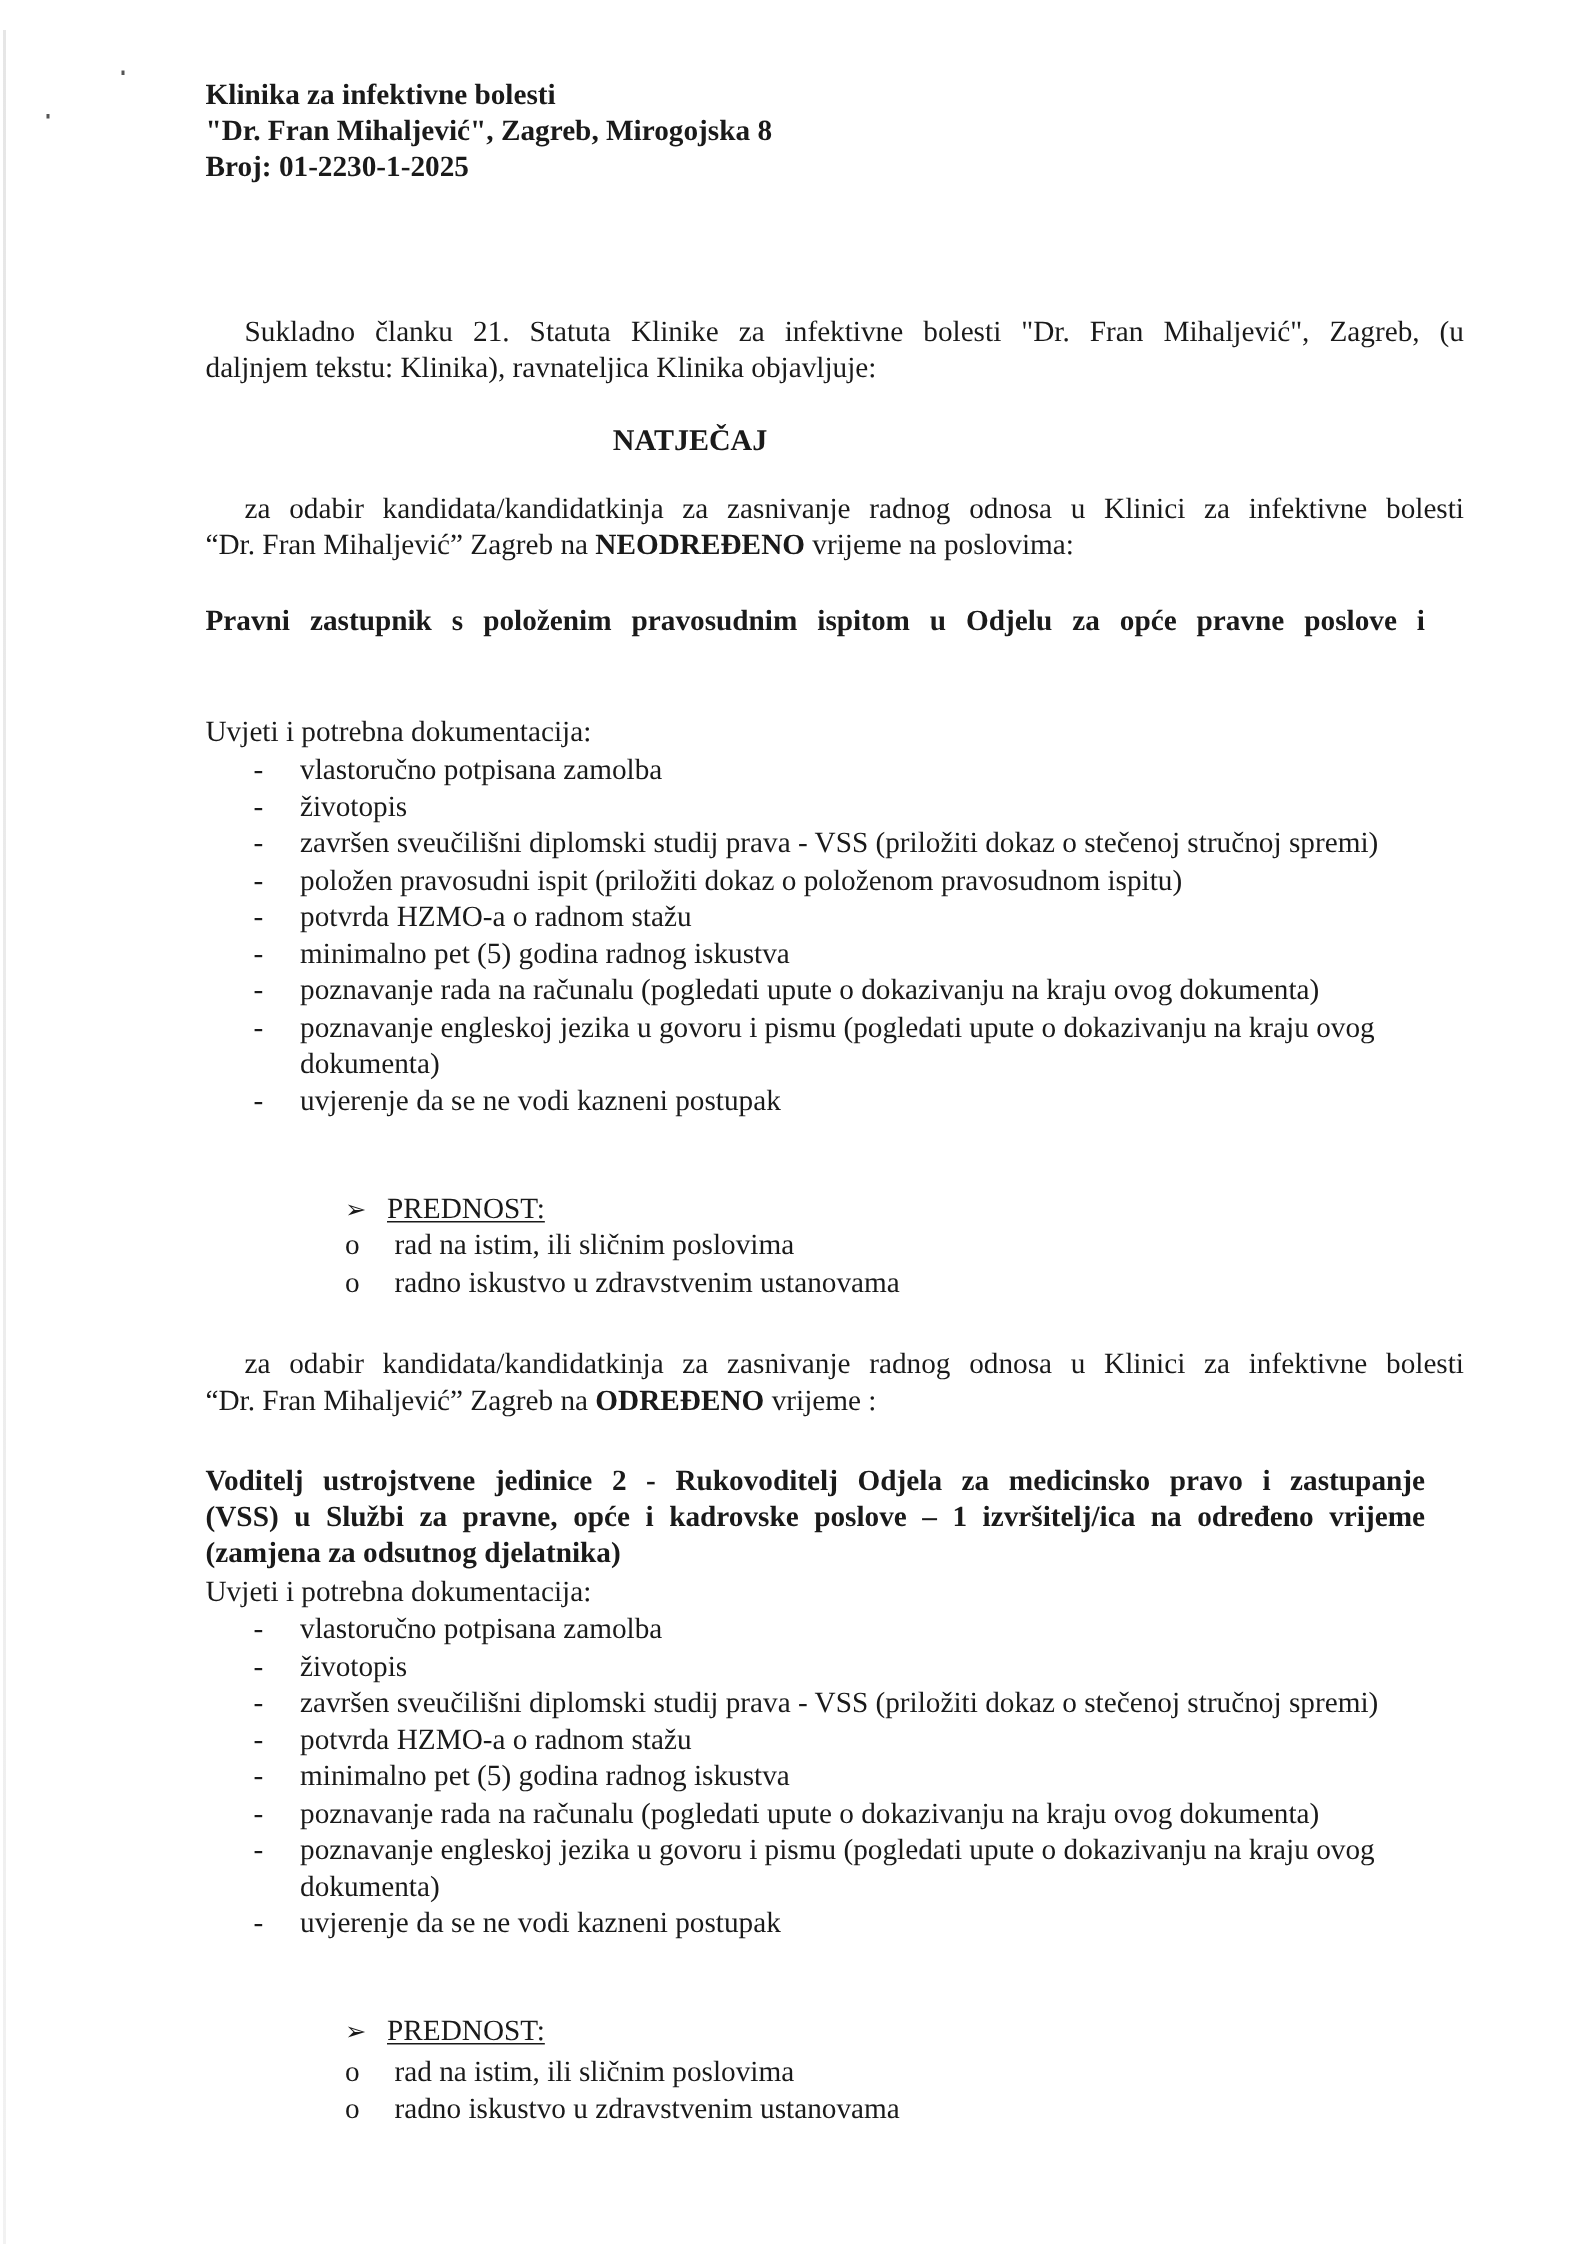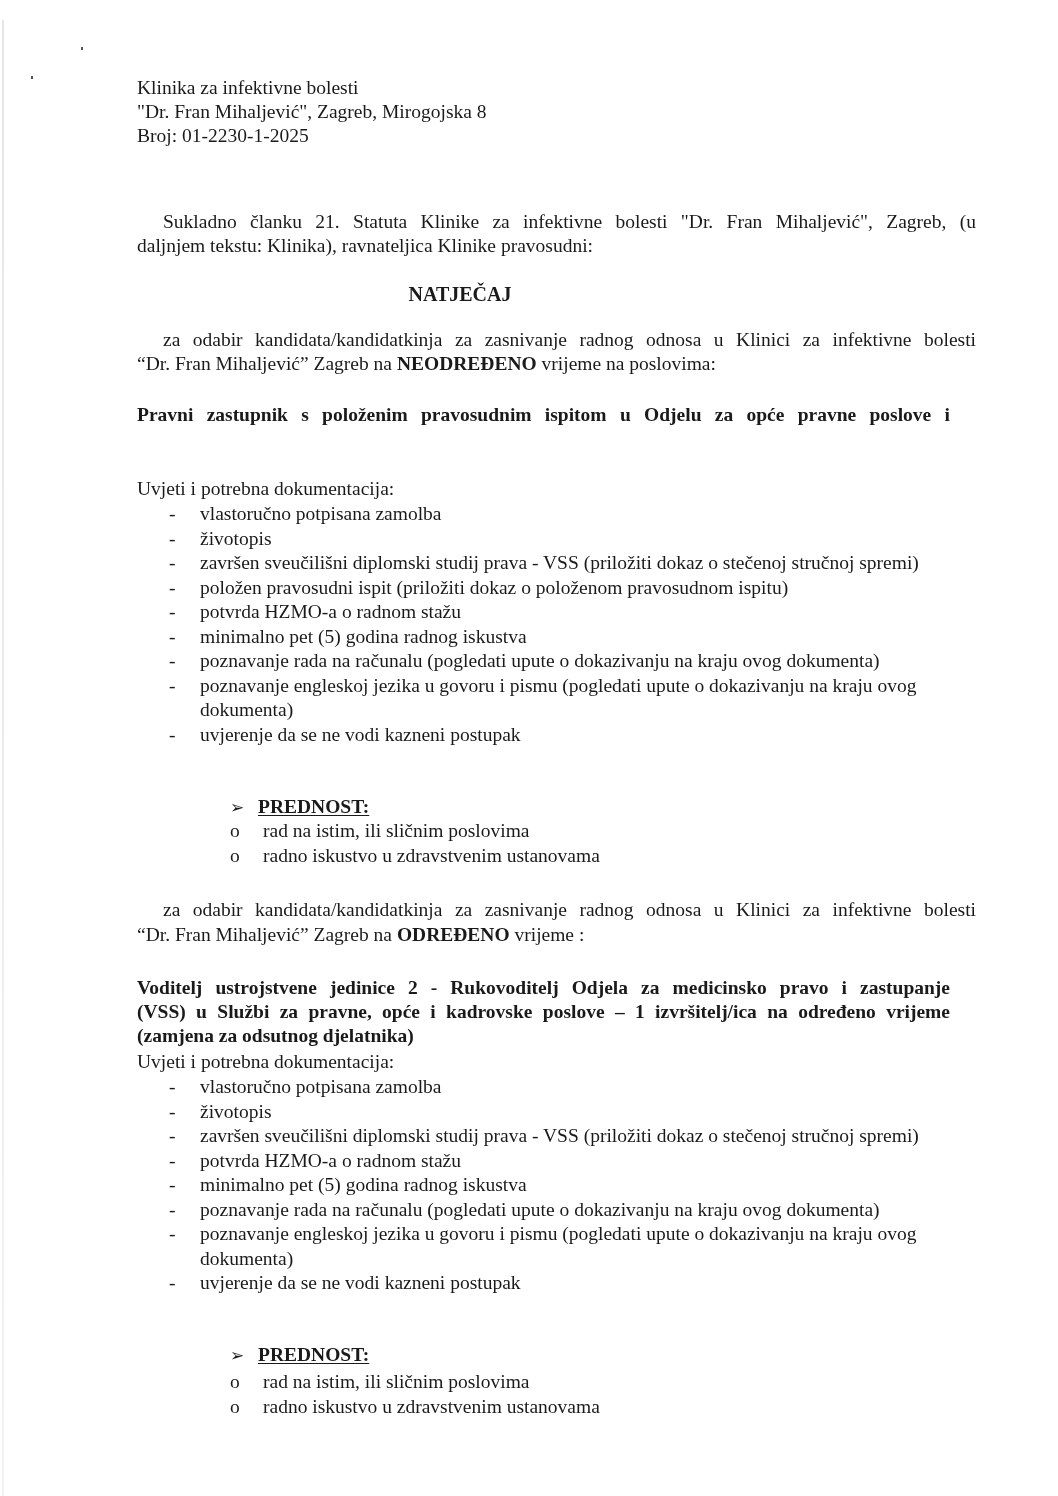--- a/index.html
+++ b/index.html
@@ -8,56 +8,56 @@
     font-family: "Liberation Serif", "DejaVu Serif", serif;
     color: #1a1a1a;
     font-size: 19.5px;
   }
   .scan-edge {
     position: absolute; left: 2px; top: 20px; width: 2px; height: 1476px;
     background: linear-gradient(to bottom, #e6e6e6, #f2f2f2);
   }
   .speck { position: absolute; width: 2px; height: 3px; background: #555; }
   .line { position: absolute; left: 137px; white-space: nowrap; line-height: 24px; }
-  .header { position: absolute; left: 137px; top: 76px; line-height: 24px; }
+  .header { position: absolute; left: 137px; top: 52px; line-height: 24px; font-weight: bold; }
   .header div { white-space: nowrap; }
   .just { position: absolute; left: 137px; width: 813px; line-height: 24px; text-align: justify; text-align-last: auto; }
   .just-full { text-align-last: justify; margin-left: 26px; }
   .title { position: absolute; left: 0; width: 920px; text-align: center; font-weight: bold; top: 283px; font-size: 20px; }
   b, .bold { font-weight: bold; }
   .job-title { position: absolute; left: 137px; width: 813px; font-weight: bold; line-height: 24px; text-align: justify; }
   .job-title .l { display: block; text-align: justify; text-align-last: justify; }
   .job-title .l.last { text-align-last: left; }
   ul.req { position: absolute; left: 137px; margin: 0; padding: 0; list-style: none; width: 815px; }
   ul.req li { position: relative; padding-left: 63px; line-height: 24.5px; }
   ul.req li .dash { position: absolute; left: 32px; top: 0; }
   ul.req li .txt { display: block; }
   ul.req li .txt.j { text-align: justify; }
   .pred-head { position: absolute; left: 230px; white-space: nowrap; line-height: 24px; }
   .pred-head .arrow { display: inline-block; width: 28px; font-size: 17px; }
-  .pred-head .lbl { font-weight: bold; text-decoration: underline; text-underline-offset: 2px; }
+  .pred-head .lbl { font-weight: normal; text-decoration: underline; text-underline-offset: 2px; }
   ul.pred { position: absolute; left: 230px; margin: 0; padding: 0; list-style: none; }
   ul.pred li { position: relative; padding-left: 33px; line-height: 24.5px; white-space: nowrap; }
   ul.pred li .o { position: absolute; left: 0; top: 0; }
 </style>
 </head>
 <body>
 
 <div class="scan-edge"></div>
 <div class="speck" style="left:81px;top:47px;"></div>
 <div class="speck" style="left:31px;top:76px;"></div>
 
 <div class="header">
   <div>Klinika za infektivne bolesti</div>
   <div>"Dr. Fran Mihaljević", Zagreb, Mirogojska 8</div>
   <div>Broj: 01-2230-1-2025</div>
 </div>
 
 <div class="just just-full" style="top:210px;">Sukladno članku 21. Statuta Klinike za infektivne bolesti "Dr. Fran Mihaljević", Zagreb, (u</div>
-<div class="line" style="top:234px;">daljnjem tekstu: Klinika), ravnateljica Klinike pravosudni:</div>
+<div class="line" style="top:234px;">daljnjem tekstu: Klinika), ravnateljica Klinika objavljuje:</div>
 
 <div class="title">NATJEČAJ</div>
 
 <div class="just just-full" style="top:328px;">za odabir kandidata/kandidatkinja za zasnivanje radnog odnosa u Klinici za infektivne bolesti</div>
 <div class="line" style="top:352px;">
   <span>“Dr. Fran Mihaljević” Zagreb na </span><b>NEODREĐENO</b><span> vrijeme na poslovima:</span>
 </div>
 
 <div class="job-title" style="top:403px;">
   <span class="l">Pravni zastupnik s položenim pravosudnim ispitom u Odjelu za opće pravne poslove i</span>

